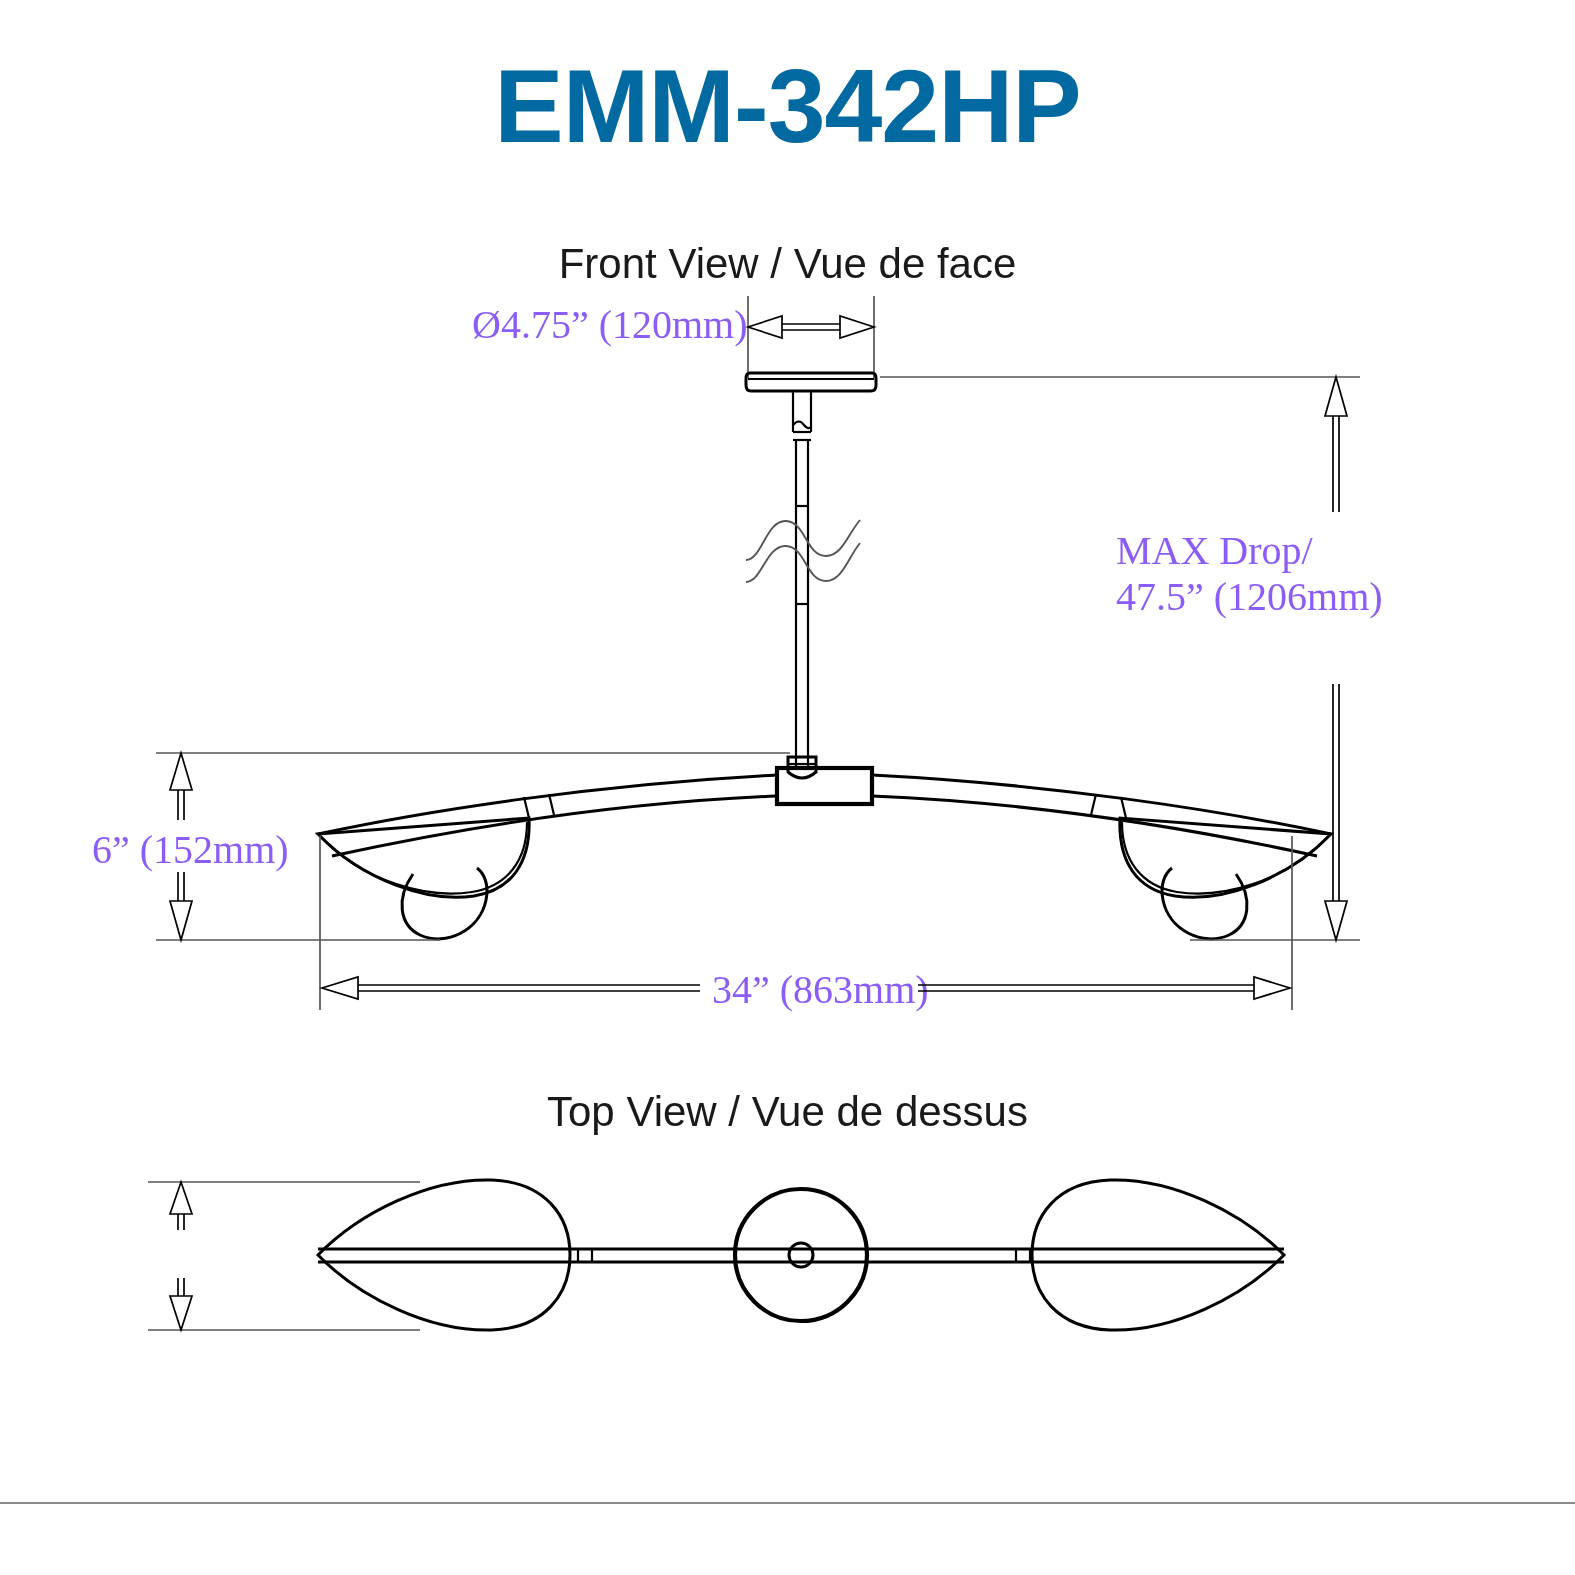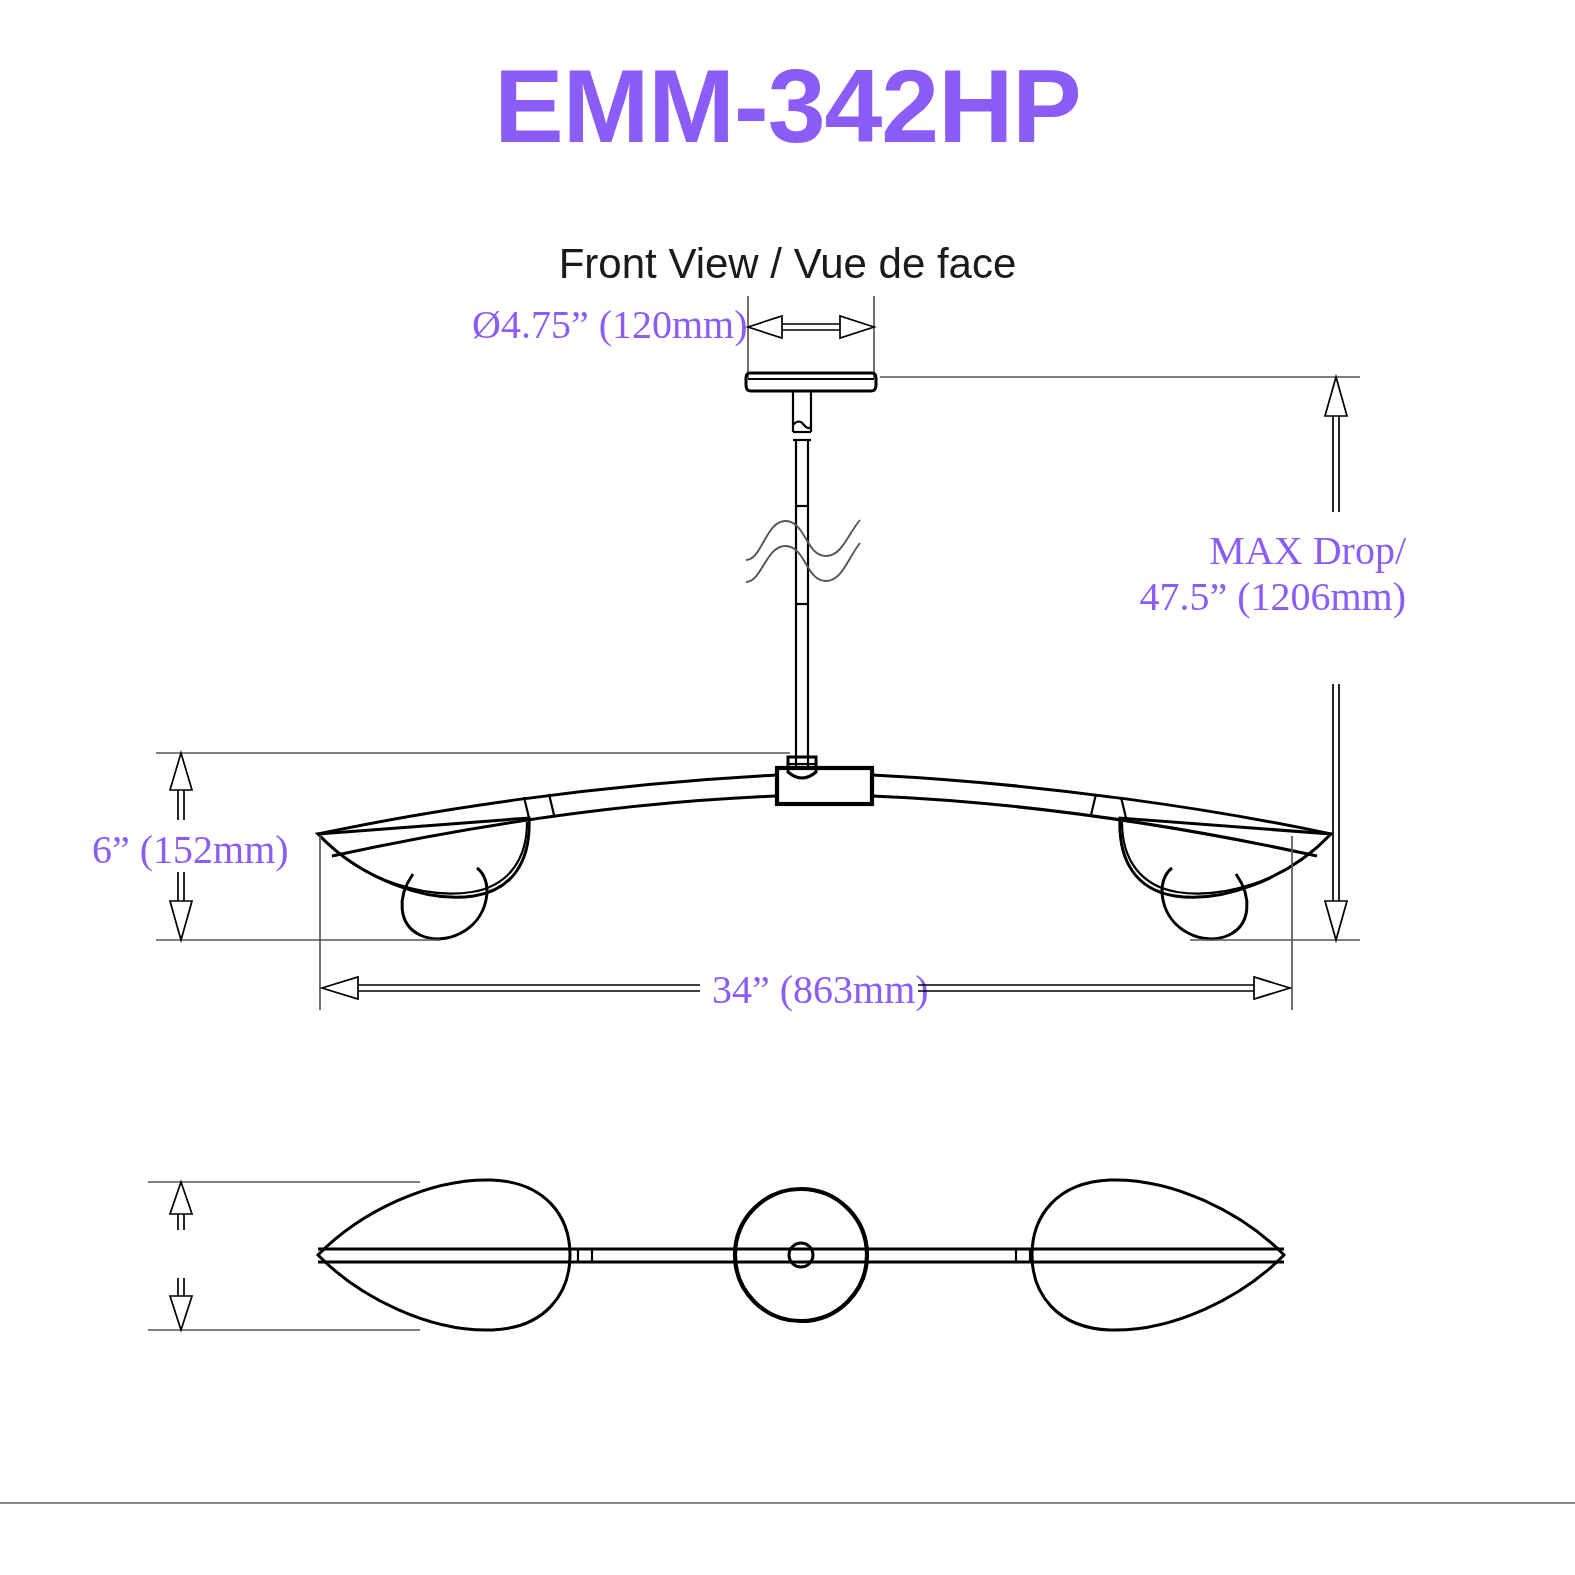--- a/index.html
+++ b/index.html
@@ -18,21 +18,21 @@
   .title {
     position: absolute;
     left: 0;
     top: 52px;
     width: 1575px;
     text-align: center;
     font-family: "Liberation Sans", sans-serif;
     font-weight: bold;
     font-size: 104px;
     letter-spacing: -1px;
-    color: #8b5cf6;
+    color: #0369a1;
     line-height: 1.05;
   }
   .view-label {
     position: absolute;
     font-family: "Liberation Sans", sans-serif;
     font-weight: 400;
     font-size: 42px;
     color: #1a1a1a;
     white-space: nowrap;
   }
@@ -50,21 +50,21 @@
     white-space: nowrap;
     line-height: 1.16;
   }
   #dim-canopy-dia {
     left: 472px; top: 302px; text-align: right;
   }
   #dim-height {
     left: 92px; top: 827px;
   }
   #dim-maxdrop {
-    left: 1116px; top: 528px; width: 290px; text-align: right; white-space: normal;
+    left: 1116px; top: 528px; width: 290px; text-align: left; white-space: normal;
   }
   #dim-width {
     left: 712px; top: 967px;
   }
   #dim-depth {
     left: 72px; top: 1238px;
   }
   svg.art {
     position: absolute;
     left: 0;
@@ -91,20 +91,21 @@
 </style>
 </head>
 <body>
 
 <div id="page">
 
   <div class="title">EMM-342HP</div>
 
   <div class="view-label" id="front-view-label">Front View / Vue de face</div>
 
+  <div class="view-label" id="top-view-label">Top View / Vue de dessus</div>
 
   <div class="dim-text" id="dim-canopy-dia">Ø4.75” (120mm)</div>
 
   <div class="dim-text" id="dim-height">6” (152mm)</div>
 
   <div class="dim-text" id="dim-maxdrop">
     <div>MAX Drop/</div>
     <div>47.5” (1206mm)</div>
   </div>
 

